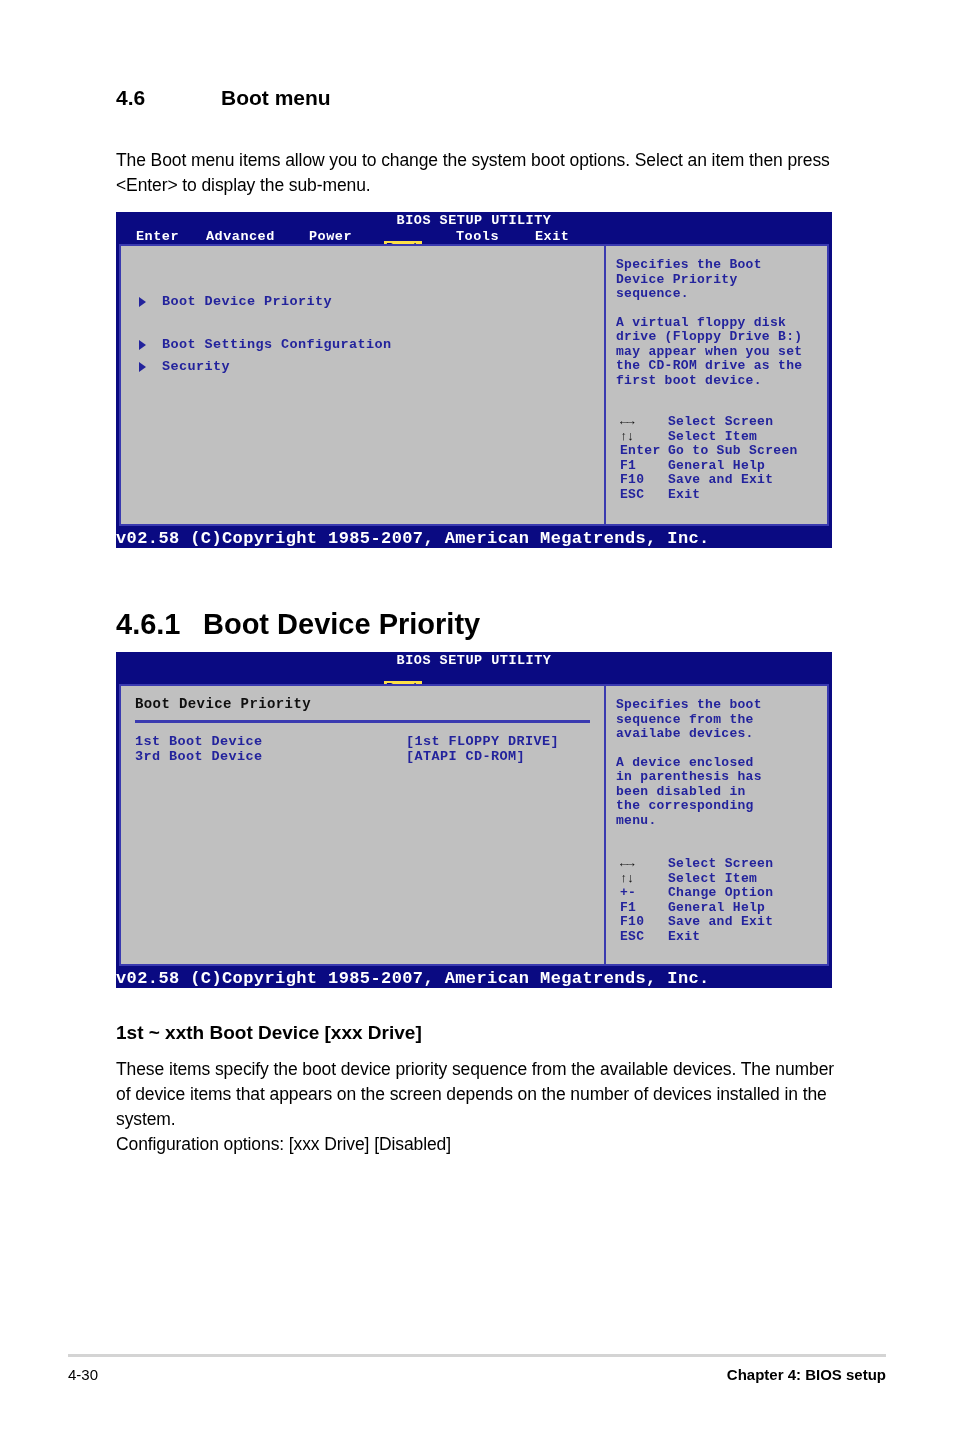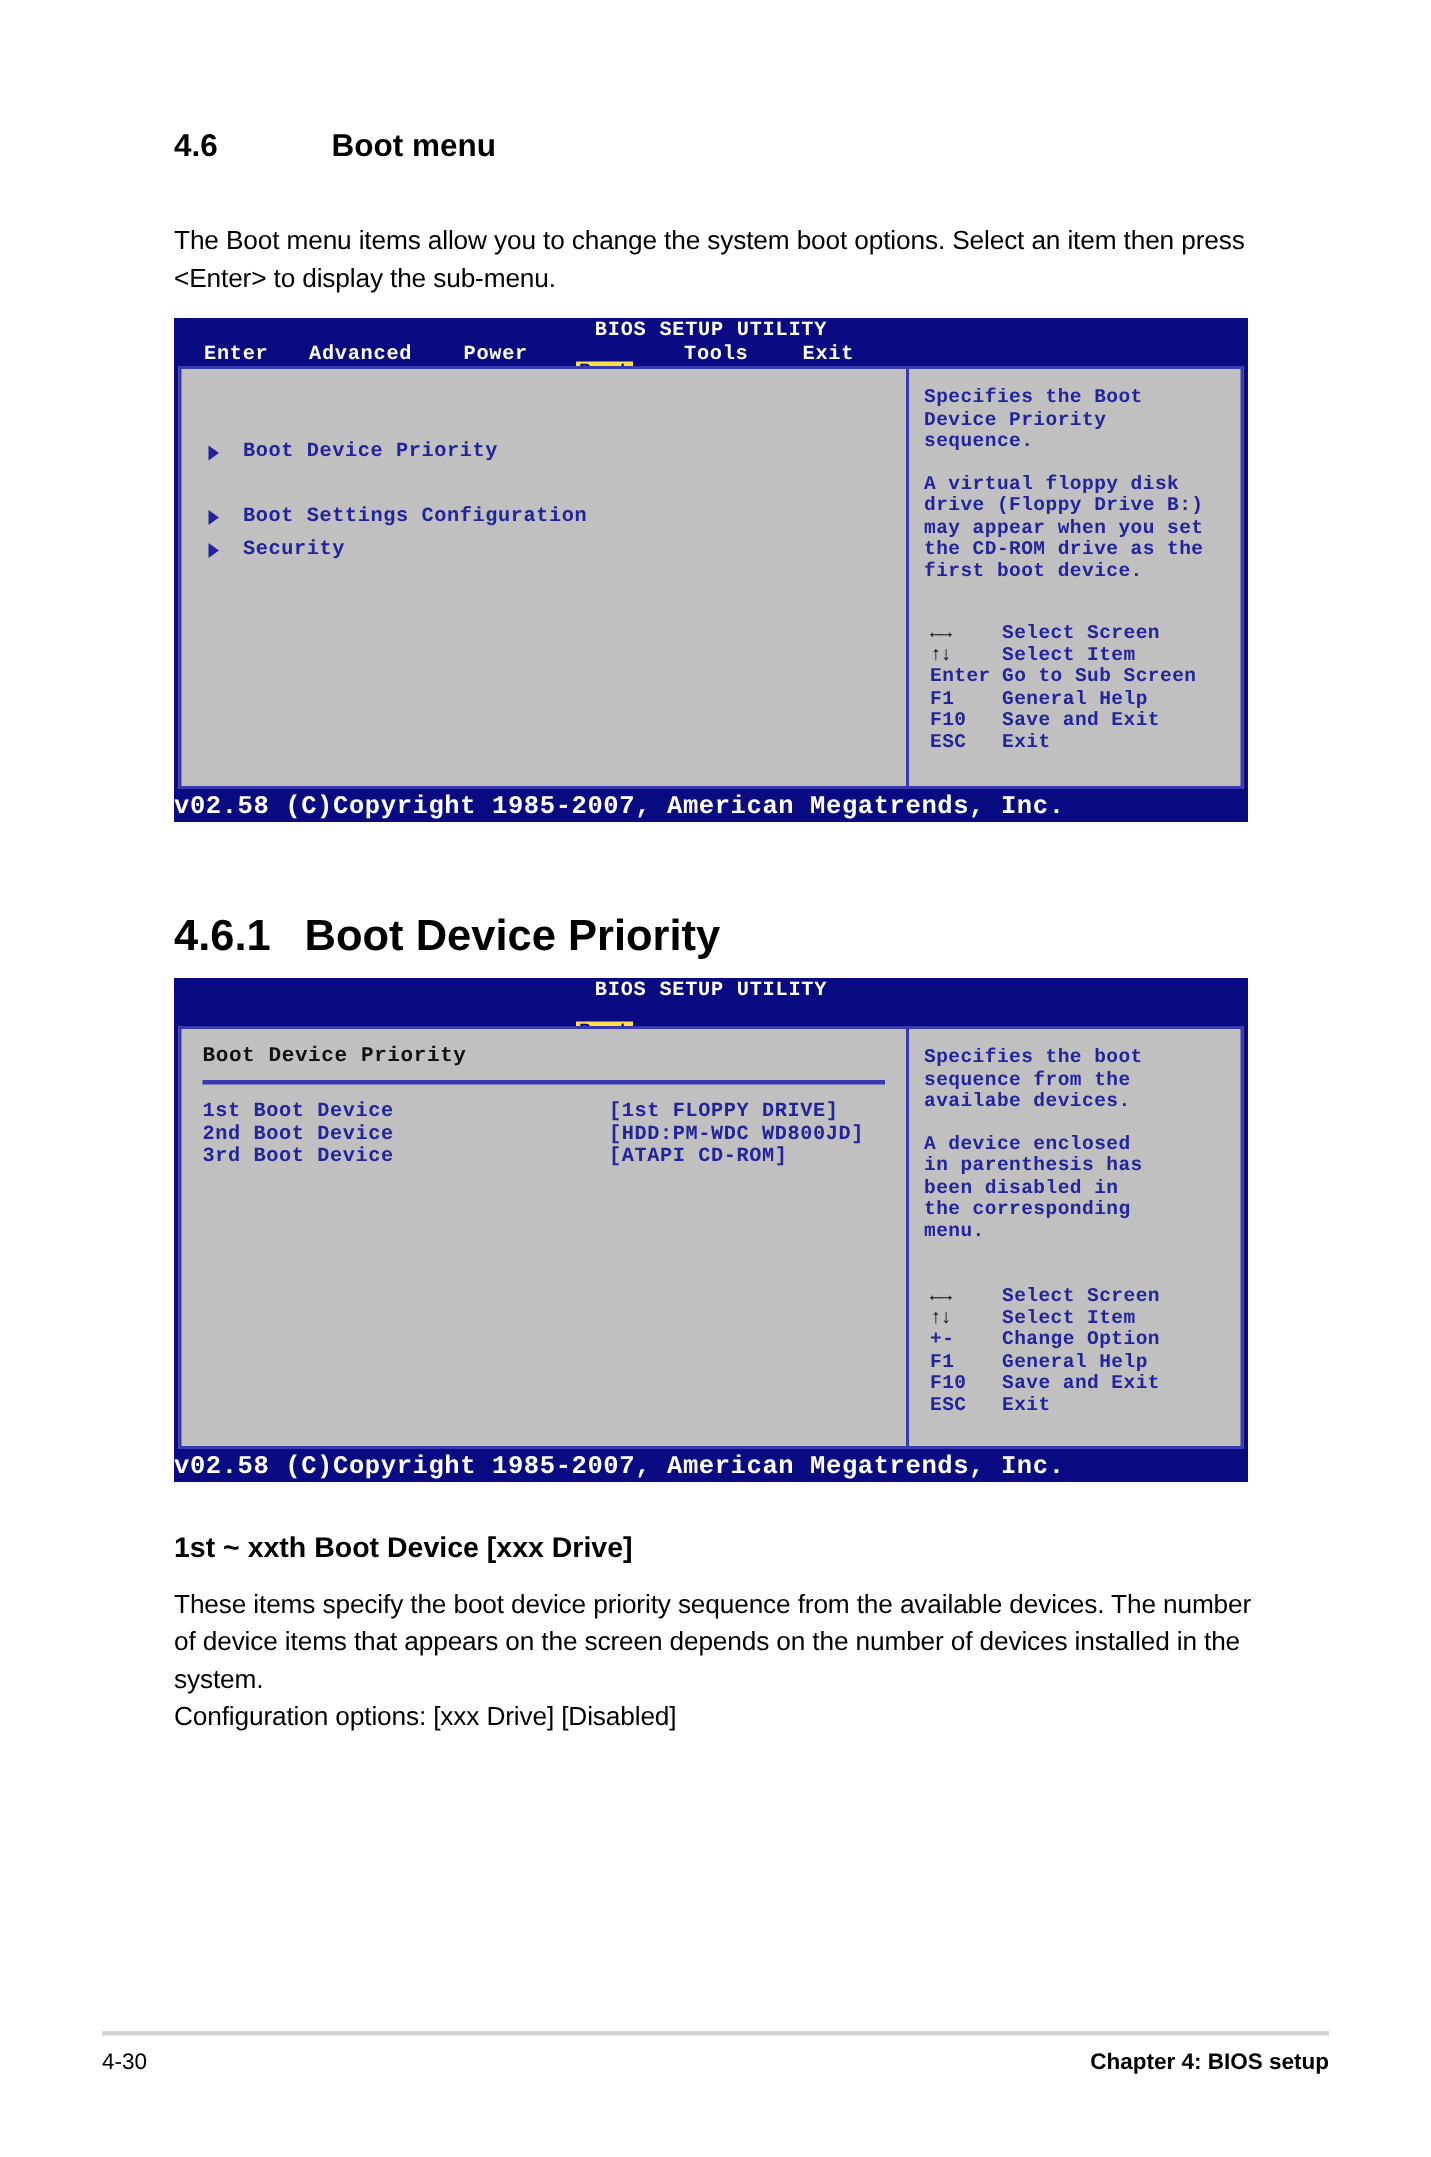--- a/index.html
+++ b/index.html
@@ -350,24 +350,20 @@
     <div class="bios-body">
       <div class="bios-left">
         <div class="panel-title">Boot Device Priority</div>
         <div class="panel-rule"></div>
         <div class="dev-rows">
           <div class="dev-row">
             <span class="dev-label">1st Boot Device</span>
             <span class="dev-value">[1st FLOPPY DRIVE]</span>
           </div>
           <div class="dev-row">
-            <span class="dev-label">2nd Boot Device</span>
-            <span class="dev-value">[HDD:PM-WDC WD800JD]</span>
-          </div>
-          <div class="dev-row">
             <span class="dev-label">3rd Boot Device</span>
             <span class="dev-value">[ATAPI CD-ROM]</span>
           </div>
         </div>
       </div>
 
       <div class="bios-right">
         <div class="help-para">Specifies the boot
 sequence from the
 availabe devices.</div>

